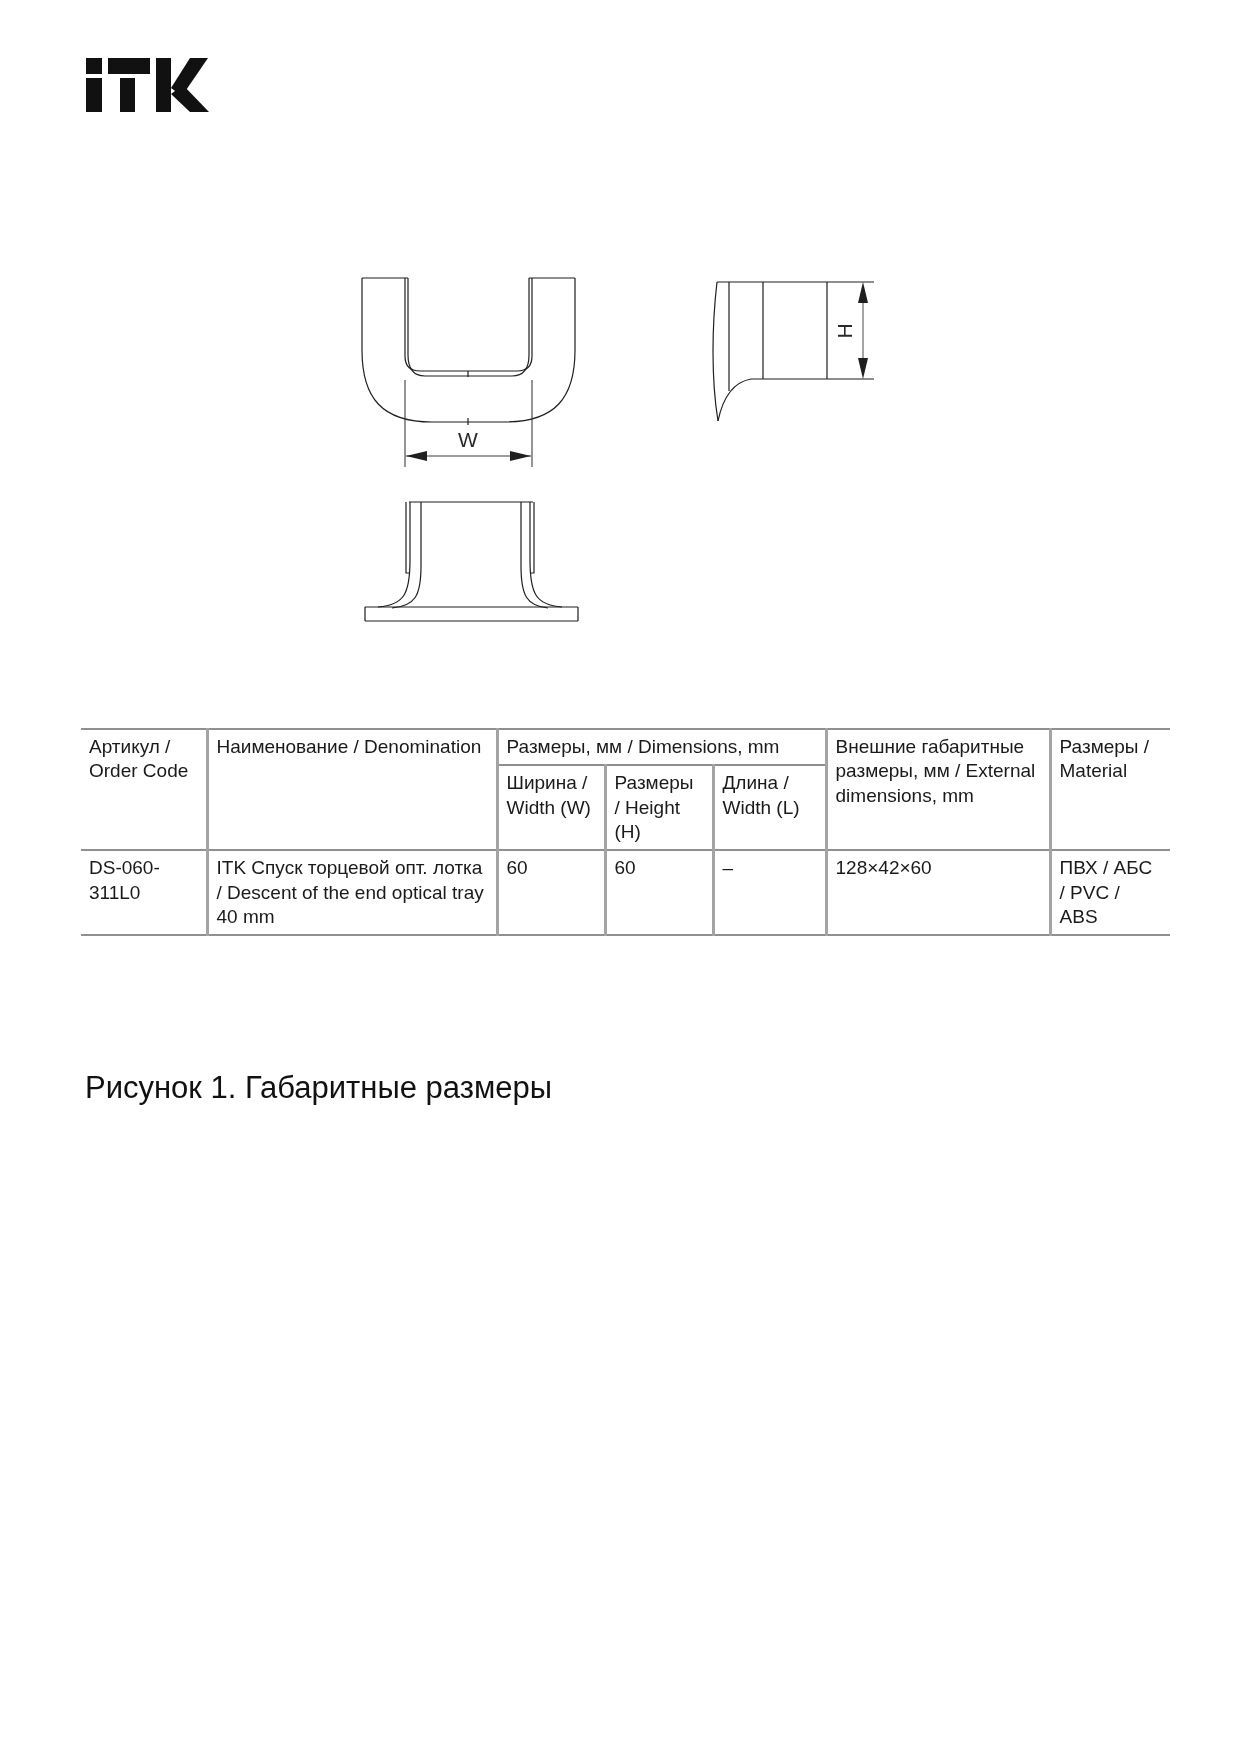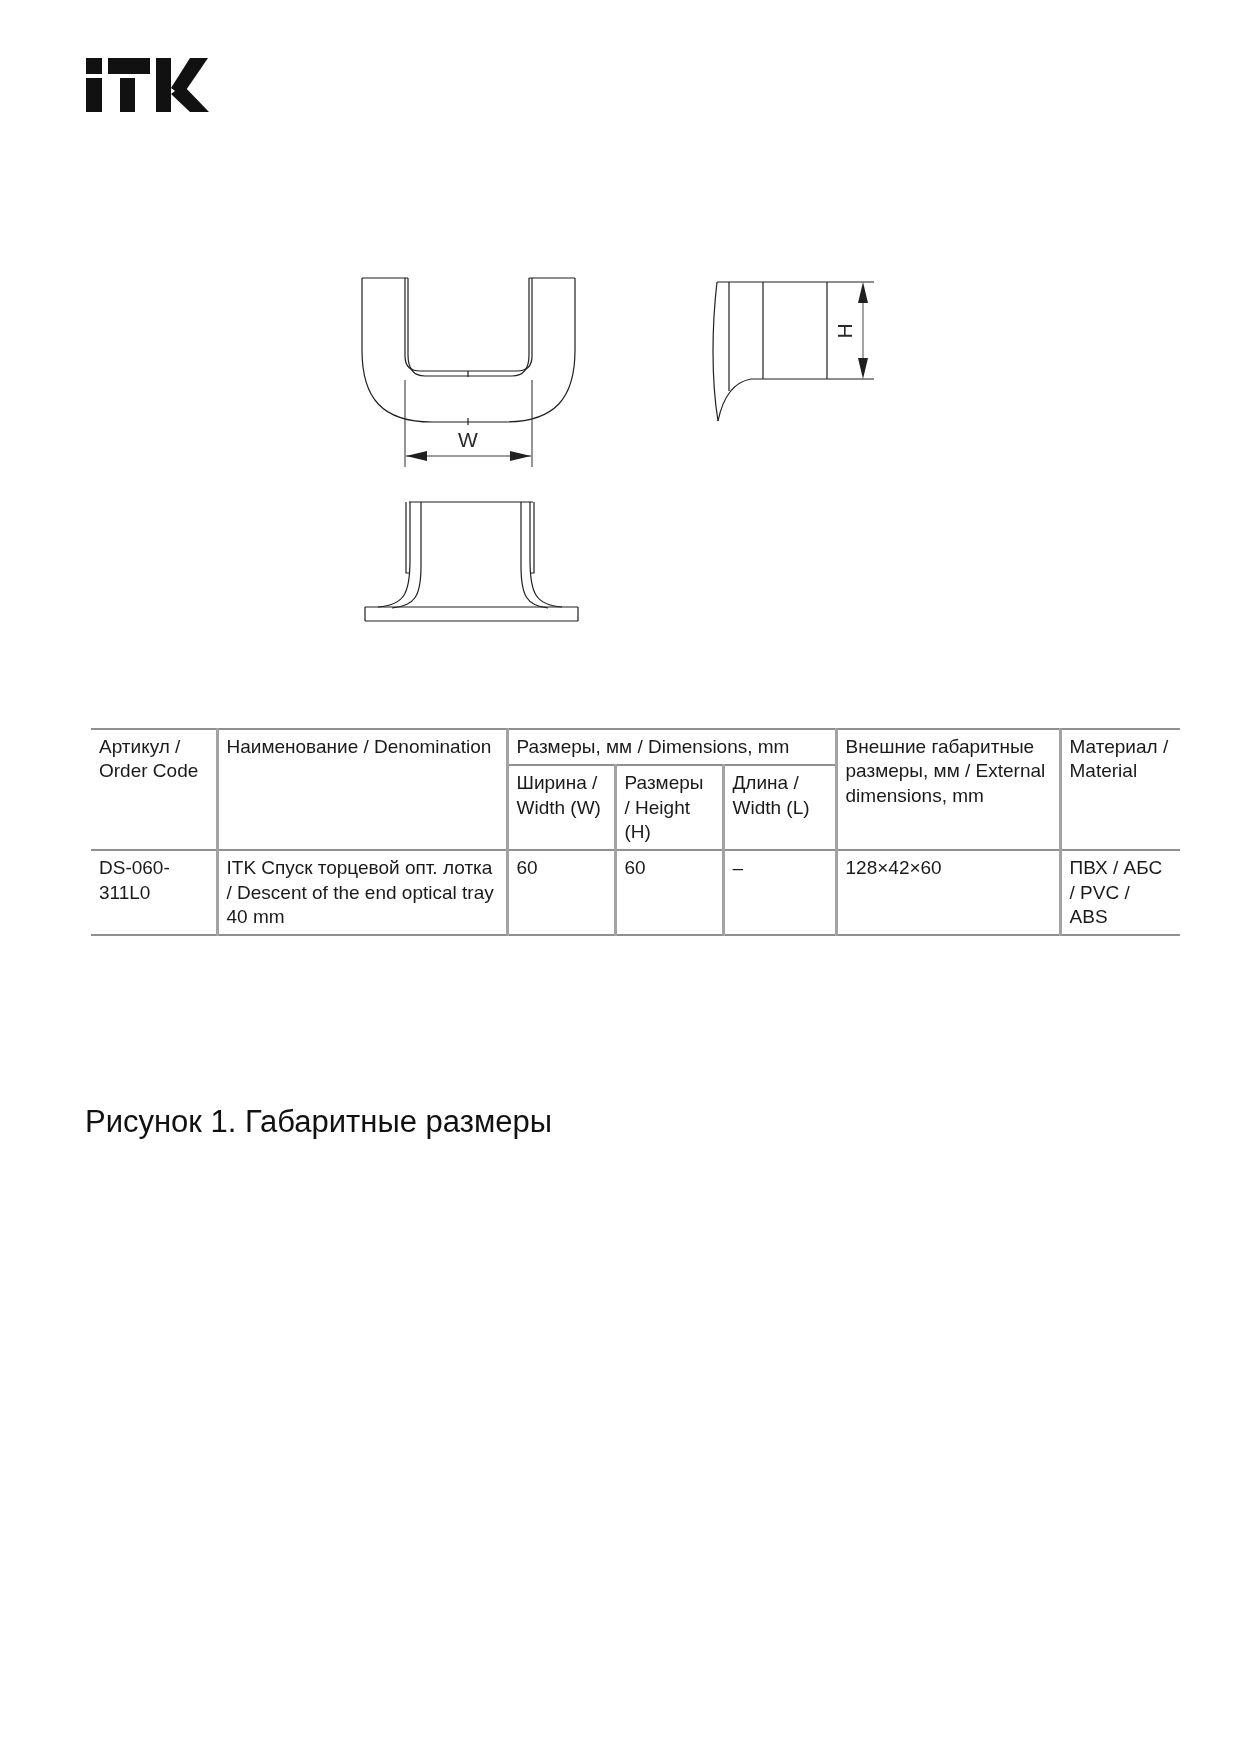--- a/index.html
+++ b/index.html
@@ -13,21 +13,21 @@
   }
   .logo-svg { position:absolute; left:86px; top:57px; }
   .drawing-svg { position:absolute; left:0; top:0; pointer-events:none; }
   .drawing-svg path, .drawing-svg line { fill:none; stroke:#1f1f1f; stroke-width:1.2; }
   .drawing-svg .dimline { stroke:#7d7d7d; stroke-width:1.4; }
   .drawing-svg .ext { stroke:#2a2a2a; stroke-width:1; }
   .drawing-svg .arrow { fill:#1f1f1f; stroke:none; }
   .drawing-svg text { font-family:"Liberation Sans", sans-serif; font-size:21px; fill:#2a2a2a; }
 
   table.spec-table {
-    position:absolute; left:91px; top:728px;
+    position:absolute; left:81px; top:728px;
     width:1089px;
     border-collapse:collapse;
     table-layout:fixed;
     font-size:19px;
     line-height:1.28;
     border-top:2px solid #8f8f8f;
     border-bottom:2px solid #8f8f8f;
   }
   .spec-table th, .spec-table td {
     border-left:3px solid #a3a3a3;
@@ -38,21 +38,21 @@
     overflow:hidden;
   }
   .spec-table .first { border-left:none; }
   .spec-table .dims-group { border-bottom:2px solid #8f8f8f;margin-left:16px; }
   .spec-table tbody td { border-top:2px solid #8f8f8f; }
   .spec-table thead tr.row-main { height:36px; }
   .spec-table thead tr.row-sub { height:70px; }
   .spec-table tbody tr { height:74px; }
 
   .figure-caption {
-    position:absolute; left:85px; top:1104px;
+    position:absolute; left:85px; top:1070px;
     font-size:31px;
     color:#111;
     white-space:nowrap;
   }
 </style>
 </head>
 <body>
 
 <svg class="logo-svg" width="125" height="56" viewBox="0 0 125 56" role="img" aria-label="ITK">
   <g fill="#111111">
@@ -121,21 +121,21 @@
       <col style="width:113px">
       <col style="width:224px">
     <col style="width:120px">
   </colgroup>
   <thead>
     <tr class="row-main">
       <th rowspan="2" class="first">Артикул / Order Code</th>
       <th rowspan="2">Наименование / Denomination</th>
       <th colspan="3" class="dims-group">Размеры, мм / Dimensions, mm</th>
       <th rowspan="2">Внешние габаритные размеры, мм / External dimensions, mm</th>
-      <th rowspan="2">Материал / Material</th>
+      <th rowspan="2">Размеры / Material</th>
     </tr>
     <tr class="row-sub">
       <th>Ширина / Width (W)</th>
       <th>Размеры / Height (H)</th>
       <th>Длина / Width (L)</th>
     </tr>
   </thead>
   <tbody>
     <tr>
       <td class="first">DS-060-311L0</td>

